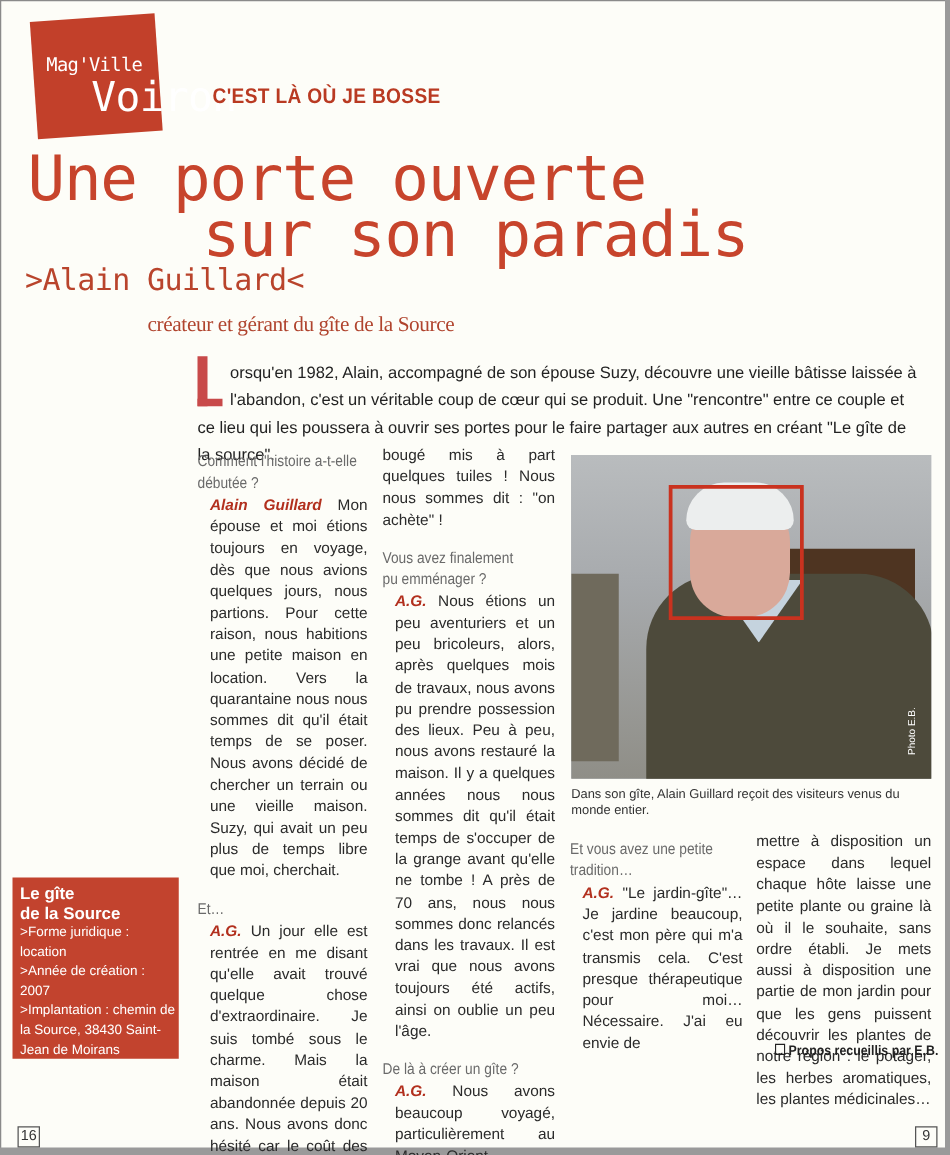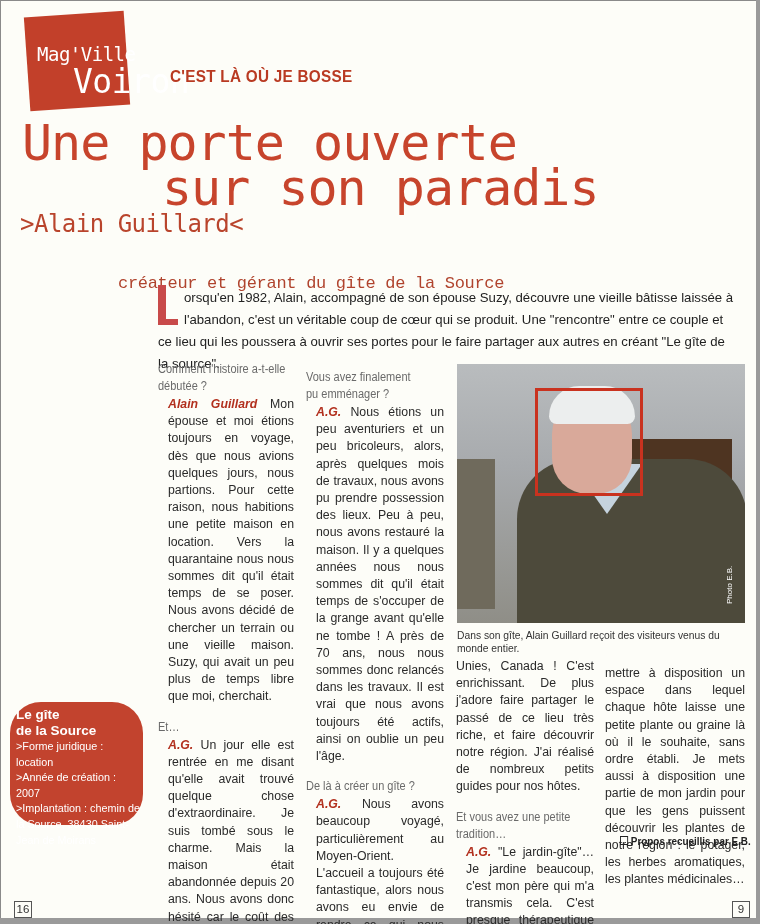--- a/index.html
+++ b/index.html
@@ -2,28 +2,28 @@
 <html><head>
 <meta charset="utf-8">
 <style>
   html,body{margin:0;padding:0;}
   body{width:760px;height:924px;background:#fdfdf8;position:relative;overflow:hidden;font-family:"Liberation Sans",sans-serif;color:#2a2a2a;}
   .frame{position:absolute;left:0;top:0;width:758px;height:922px;border:1px solid #8a8a8a;box-sizing:content-box;}
   .frame-bottom{position:absolute;left:0;top:918px;width:760px;height:6px;background:#9a9a9a;}
   .frame-right{position:absolute;left:756px;top:0;width:4px;height:924px;background:#9a9a9a;}
   .logo{position:absolute;left:27px;top:14px;width:100px;height:94px;background:#c2402a;transform:rotate(-4deg);}
   .logo-text{position:absolute;left:37px;top:45px;font-family:"DejaVu Sans Mono",monospace;color:#fff;line-height:1;}
-  .logo-l1{font-size:19px;display:block;letter-spacing:-0.5px;}
+  .logo-l1{font-size:15px;display:block;letter-spacing:-0.5px;}
   .logo-l2{font-size:33px;display:block;margin-top:1px;letter-spacing:-0.5px;margin-left:36px;}
   .kicker{position:absolute;left:170px;top:67px;font-family:"Liberation Sans",sans-serif;font-weight:bold;font-size:17px;color:#b93a22;letter-spacing:0.3px;transform:scaleX(0.9);transform-origin:left;}
   .title{position:absolute;font-family:"DejaVu Sans Mono",monospace;color:#c7442c;font-size:50px;line-height:1;letter-spacing:-1px;}
   .t1{left:22px;top:118px;}
   .t2{left:162px;top:163px;}
   .subname{position:absolute;left:20px;top:210px;font-family:"DejaVu Sans Mono",monospace;color:#b9442c;font-size:24px;letter-spacing:-0.5px;}
-  .subtitle{position:absolute;left:118px;top:250px;font-family:Liberation Mono, monospace;color:#b0442e;font-size:17px;letter-spacing:-0.3px;margin-top:24px;}
+  .subtitle{position:absolute;left:118px;top:250px;font-family:Liberation Serif, serif;color:#b0442e;font-size:17px;letter-spacing:-0.3px;}
   .intro{position:absolute;left:158px;top:287px;width:580px;font-size:13.2px;line-height:22px;color:#222;}
   .dropcap{float:left;width:20px;height:40px;margin:-2px 6px 0 0;position:relative;}
   .dropcap .v{position:absolute;left:0;top:0;width:8px;height:40px;background:#c84a4a;}
   .dropcap .h{position:absolute;left:0;top:34px;width:20px;height:6px;background:#c84a4a;}
   .col{position:absolute;font-size:12.3px;line-height:17.2px;color:#2a2a2a;text-align:justify;}
   .c1{left:158px;top:362px;width:136px;}
   .c2{left:306px;top:356px;width:138px;}
   .c3{left:456px;top:658px;width:138px;}
   .c4{left:605px;top:665px;width:140px;}
   .q{font-family:"Liberation Sans Narrow","Liberation Sans",sans-serif;color:#6a6a6a;font-size:12.5px;line-height:15px;display:block;transform:scaleX(0.88);transform-origin:left;white-space:nowrap;margin-bottom:2px;}
@@ -34,21 +34,21 @@
   .photo .wall{position:absolute;left:0;top:0;width:288px;height:259px;background:linear-gradient(180deg,#b9bcbe 0%,#a7aaad 40%,#8f8e87 100%);}
   .photo .cupboard{position:absolute;left:170px;top:75px;width:105px;height:170px;background:#4e3421;}
   .photo .stone{position:absolute;left:0;top:95px;width:38px;height:150px;background:#6f6a5c;}
   .photo .body{position:absolute;left:60px;top:95px;width:230px;height:170px;background:#4d4a3b;border-radius:60px 60px 0 0;}
   .photo .collar{position:absolute;left:115px;top:100px;width:70px;height:50px;background:#c5d3de;clip-path:polygon(0 0,100% 0,50% 100%);}
   .photo .head{position:absolute;left:95px;top:30px;width:80px;height:100px;background:#d9a99a;border-radius:40px 40px 36px 36px;}
   .photo .hair{position:absolute;left:92px;top:22px;width:86px;height:38px;background:#eceeee;border-radius:40px 40px 10px 10px;}
   .photo .frame-box{position:absolute;left:78px;top:24px;width:102px;height:102px;border:3px solid #c9321f;}
   .photo .credit{position:absolute;left:268px;top:240px;color:#fff;font-size:8px;transform:rotate(-90deg);transform-origin:left top;white-space:nowrap;}
   .caption{position:absolute;left:457px;top:629px;width:290px;font-size:10.3px;line-height:13px;color:#333;}
-  .sidebox{position:absolute;left:10px;top:702px;width:133px;height:123px;background:#c2432e;color:#fff;padding:5px 0 0 6px;box-sizing:border-box;border-radius:31px;}
+  .sidebox{position:absolute;left:10px;top:702px;width:133px;height:145px;background:#c2432e;color:#fff;padding:5px 0 0 6px;box-sizing:border-box;}
   .sidebox .hd{font-weight:bold;font-size:13.5px;line-height:16px;display:block;}
   .sidebox .ln{font-size:10.8px;line-height:15.6px;display:block;}
   .signoff{position:absolute;left:620px;top:835px;font-family:"Liberation Sans Narrow","Liberation Sans",sans-serif;font-weight:bold;font-size:11px;color:#222;transform:scaleX(0.9);transform-origin:left;white-space:nowrap;}
   .sq{display:inline-block;width:7px;height:7px;border:1.5px solid #222;margin-right:3px;vertical-align:0;}
   .pnum{position:absolute;top:901px;width:16px;height:15px;border:1px solid #555;font-size:11.5px;line-height:15px;text-align:center;color:#333;}
   .pn-l{left:14px;}
   .pn-r{left:732px;}
   .pdate{position:absolute;top:902px;font-size:11.5px;color:#7a4a3a;margin-top:40px;}
   .pd-l{left:38px;}
   .pd-r{left:634px;}
@@ -83,20 +83,21 @@
 <div class="col c1">
   <span class="q">Comment l'histoire a-t-elle</span>
   <span class="q">débutée ?</span>
   <div class="ind"><span class="ag">Alain Guillard</span><span> Mon épouse et moi étions toujours en voyage, dès que nous avions quelques jours, nous partions. Pour cette raison, nous habitions une petite maison en location. Vers la quarantaine nous nous sommes dit qu'il était temps de se poser. Nous avons décidé de chercher un terrain ou une vieille maison. Suzy, qui avait un peu plus de temps libre que moi, cherchait.</span></div>
   <span class="gap"></span>
   <span class="q">Et…</span>
   <div class="ind"><span class="ag">A.G.</span><span> Un jour elle est rentrée en me disant qu'elle avait trouvé quelque chose d'extraordinaire. Je suis tombé sous le charme. Mais la maison était abandonnée depuis 20 ans. Nous avons donc hésité car le coût des travaux était très important. C'était fin octobre début novembre, une tempête est passée sur la France. Nous avons pensé à la maison, se disant qu'elle devait être détruite. Nous sommes allés voir par curiosité… Rien n'avait</span></div>
 </div>
 
 <div class="col c2">
+  <div>bougé mis à part quelques tuiles ! Nous nous sommes dit : "on achète" !</div>
   <span class="gap"></span>
   <span class="q">Vous avez finalement</span>
   <span class="q">pu emménager ?</span>
   <div class="ind"><span class="ag">A.G.</span><span> Nous étions un peu aventuriers et un peu bricoleurs, alors, après quelques mois de travaux, nous avons pu prendre possession des lieux. Peu à peu, nous avons restauré la maison. Il y a quelques années nous nous sommes dit qu'il était temps de s'occuper de la grange avant qu'elle ne tombe ! A près de 70 ans, nous nous sommes donc relancés dans les travaux. Il est vrai que nous avons toujours été actifs, ainsi on oublie un peu l'âge.</span></div>
   <span class="gap"></span>
   <span class="q">De là à créer un gîte ?</span>
   <div class="ind"><span class="ag">A.G.</span><span> Nous avons beaucoup voyagé, particulièrement au Moyen-Orient. L'accueil a toujours été fantastique, alors nous avons eu envie de rendre ce qui nous avait été donné durant nos séjours. Grâce à cela, nous recevons des gens venus du monde entier : Thaïlande, Angleterre, Irlande, Etats-</span></div>
 </div>
 
 <div class="photo">
@@ -106,21 +107,20 @@
   <div class="body"></div>
   <div class="collar"></div>
   <div class="head"></div>
   <div class="hair"></div>
   <div class="frame-box"></div>
   <div class="credit">Photo E.B.</div>
 </div>
 <div class="caption">Dans son gîte, Alain Guillard reçoit des visiteurs venus du monde entier.</div>
 
 <div class="col c3">
-  <div>Unies, Canada ! C'est enrichissant. De plus j'adore faire partager le passé de ce lieu très riche, et faire découvrir notre région. J'ai réalisé de nombreux petits guides pour nos hôtes.</div>
   <span class="gap"></span>
   <span class="q">Et vous avez une petite</span>
   <span class="q"> tradition…</span>
   <div class="ind"><span class="ag">A.G.</span><span> "Le jardin-gîte"… Je jardine beaucoup, c'est mon père qui m'a transmis cela. C'est presque thérapeutique pour moi… Nécessaire. J'ai eu envie de</span></div>
 </div>
 
 <div class="col c4">
   <div>mettre à disposition un espace dans lequel chaque hôte laisse une petite plante ou graine là où il le souhaite, sans ordre établi. Je mets aussi à disposition une partie de mon jardin pour que les gens puissent découvrir les plantes de notre région : le potager, les herbes aromatiques, les plantes médicinales…</div>
 </div>
 

